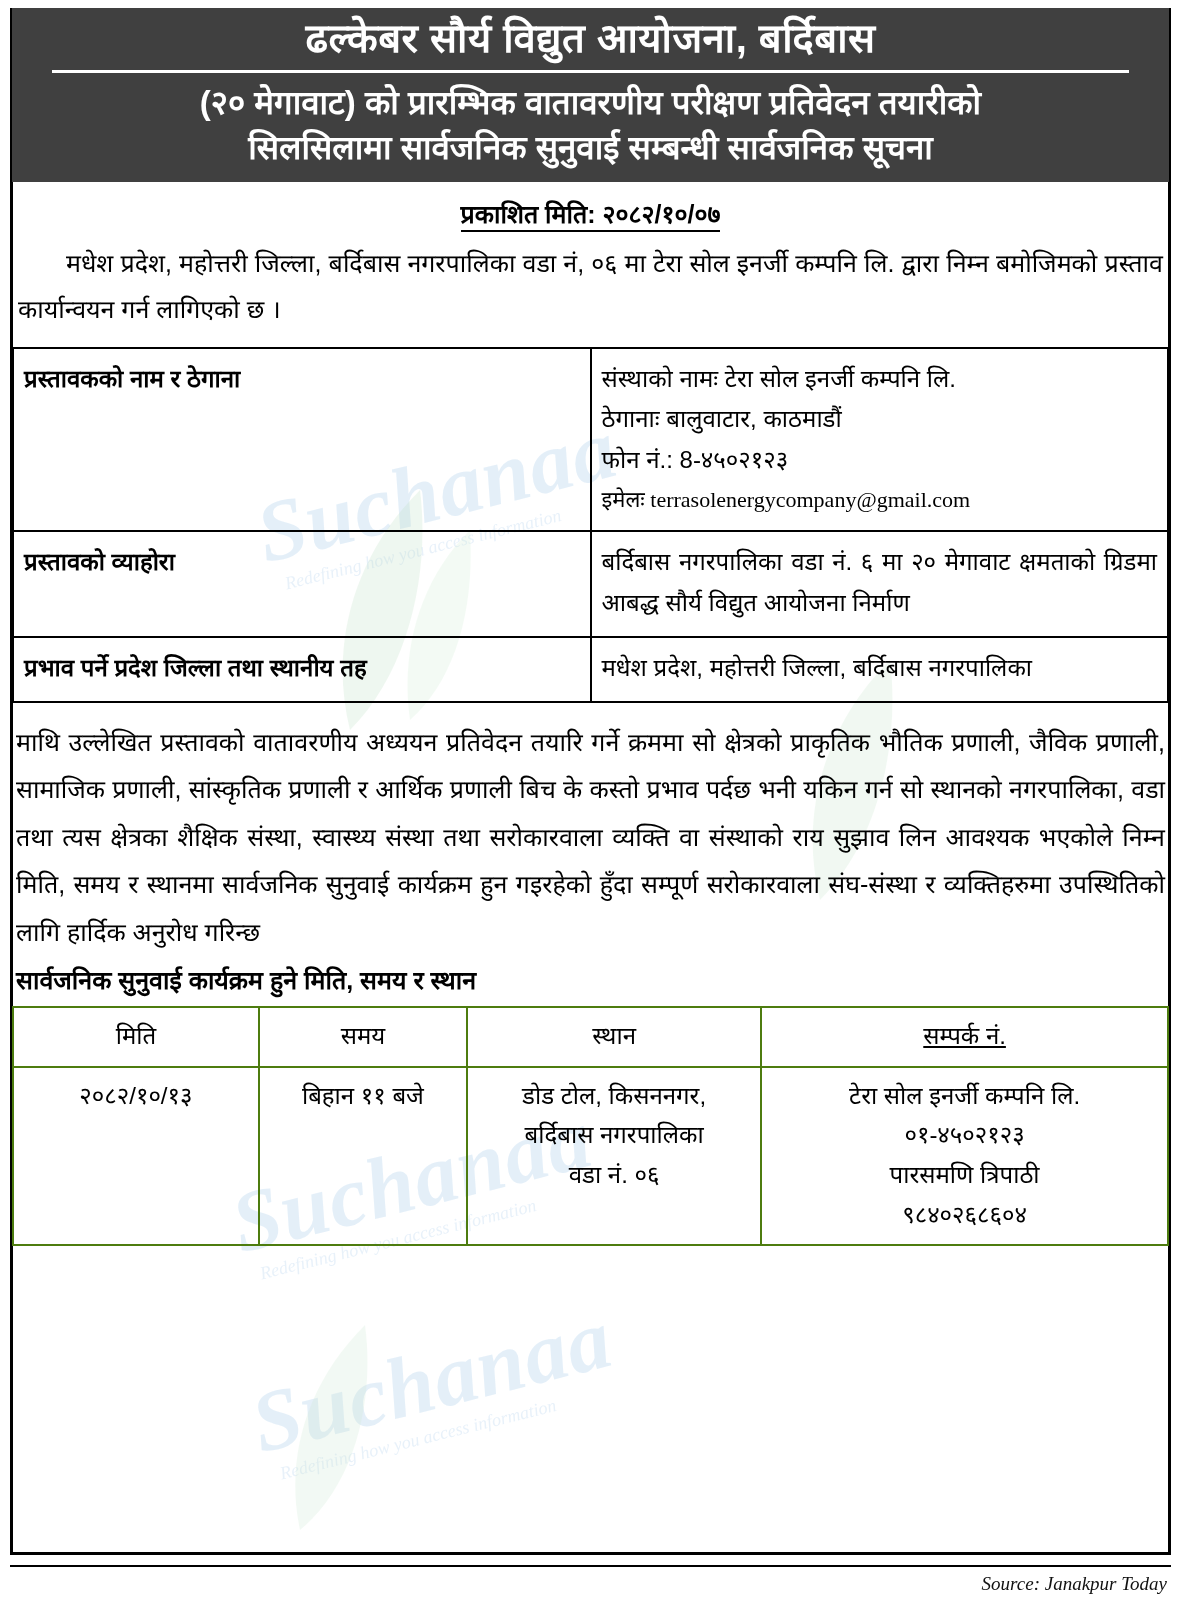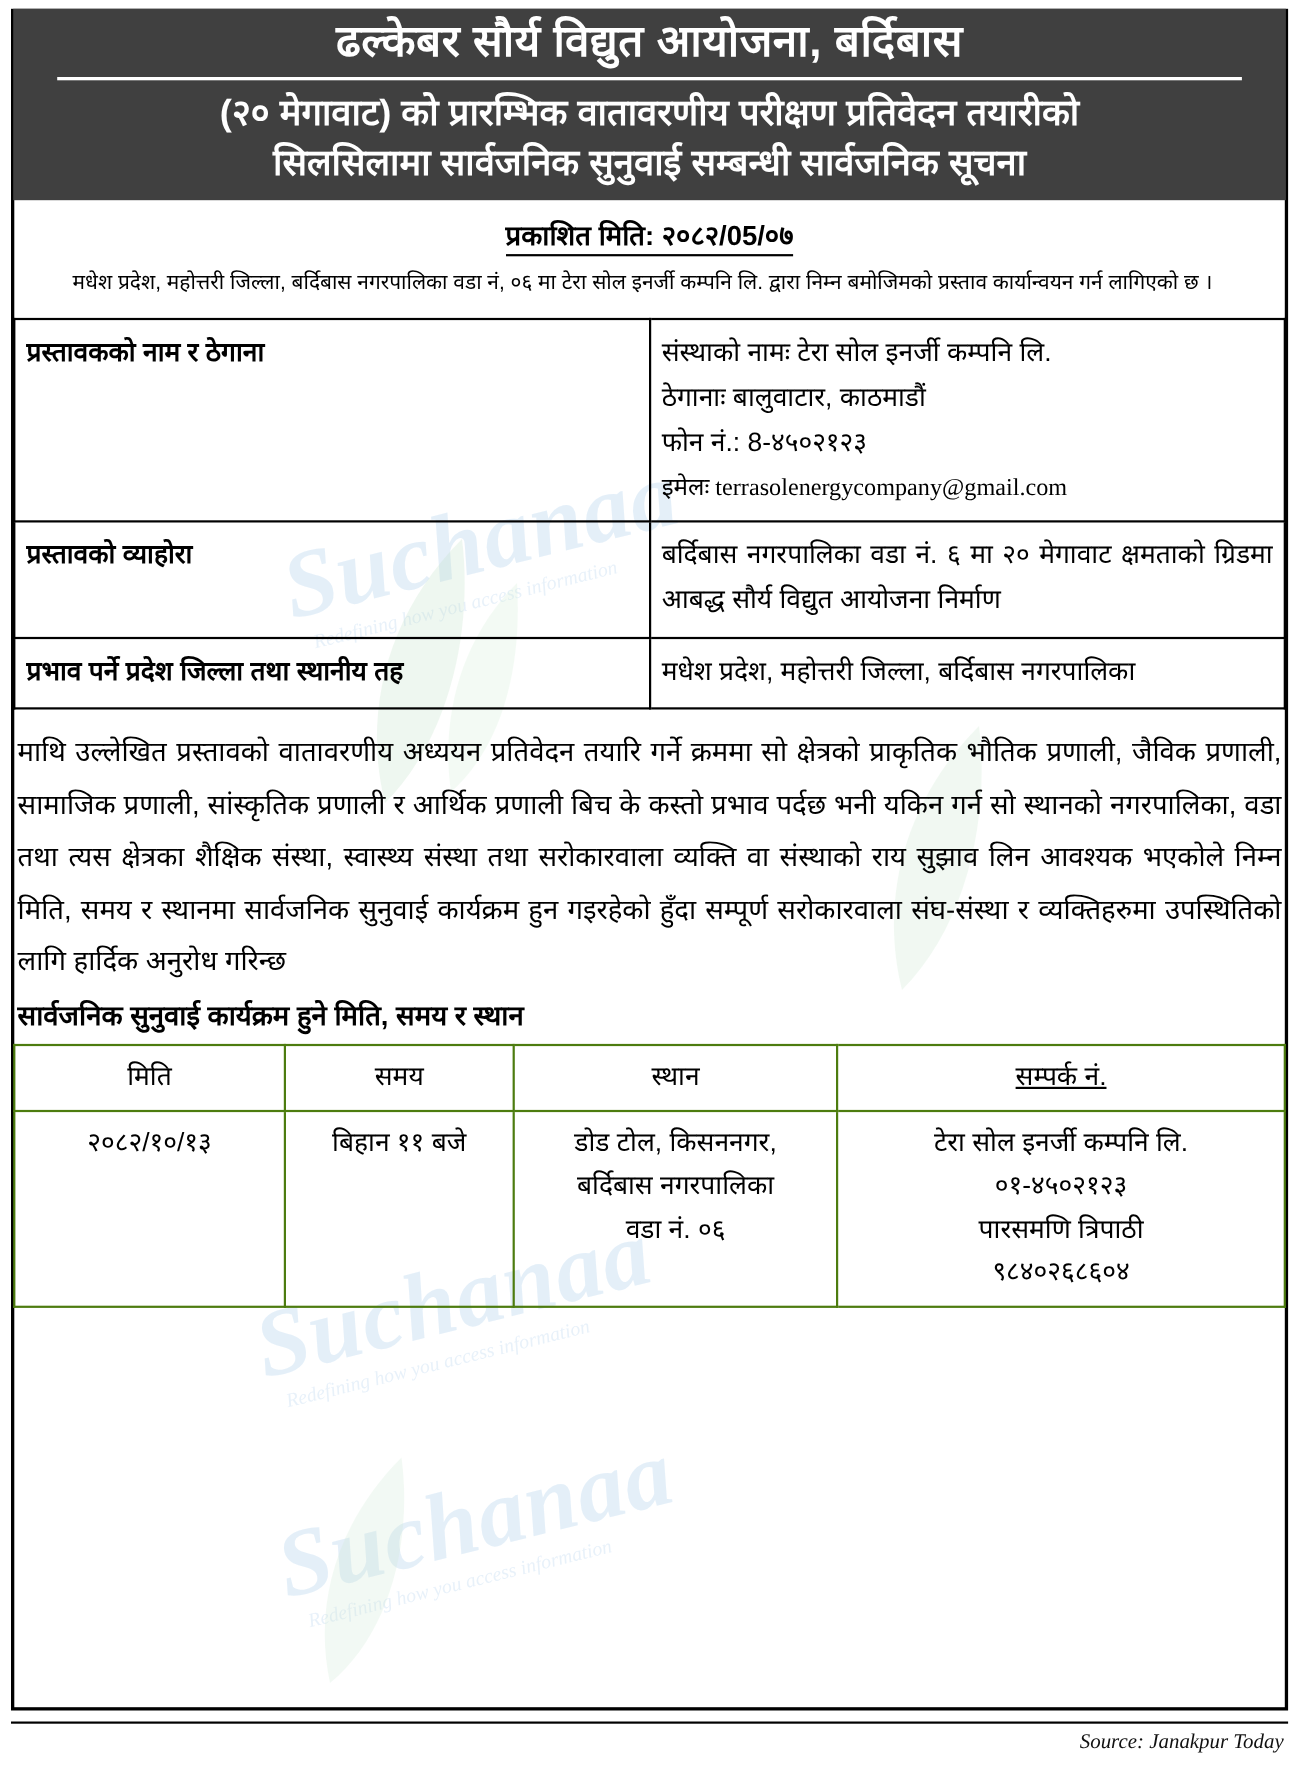--- a/index.html
+++ b/index.html
@@ -103,21 +103,21 @@
     font-weight: bold;
     margin: 14px 0 4px 0;
     font-family: "Liberation Sans", sans-serif;
   }
   .pub-date .ud {
     border-bottom: 2px solid #000;
     padding-bottom: 2px;
   }
 
   .intro-para {
-    font-size: 19px;
+    font-size: 25px;
     line-height: 1.85;
     text-align: justify;
     text-justify: inter-word;
     margin: 10px 6px 14px 6px;
     text-indent: 48px;
     font-family: "Liberation Sans", sans-serif;
   }
 
   table.info {
     width: 100%;
@@ -239,21 +239,21 @@
 
     <div class="title-band">
       <div class="title-main">ढल्केबर सौर्य विद्युत आयोजना, बर्दिबास</div>
       <div class="title-rule"></div>
       <div class="title-sub">(२० मेगावाट) को प्रारम्भिक वातावरणीय परीक्षण प्रतिवेदन तयारीको</div>
       <div class="title-sub">सिलसिलामा सार्वजनिक सुनुवाई सम्बन्धी सार्वजनिक सूचना</div>
     </div>
 
     <div class="pub-date">
       <span class="ud"><span>प्रकाशित मिति:</span>
-      <span>२०८२/05/०७</span></span>
+      <span>२०८२/१०/०७</span></span>
     </div>
 
     <div class="intro-para">मधेश प्रदेश, महोत्तरी जिल्ला, बर्दिबास नगरपालिका वडा नं, ०६ मा टेरा सोल इनर्जी कम्पनि लि. द्वारा निम्न बमोजिमको प्रस्ताव कार्यान्वयन गर्न लागिएको छ ।</div>
 
     <table class="info">
       <tbody>
         <tr>
           <td class="label">प्रस्तावकको नाम र ठेगाना</td>
           <td class="value">
             <span class="val-line">संस्थाको नामः टेरा सोल इनर्जी कम्पनि लि.</span>

